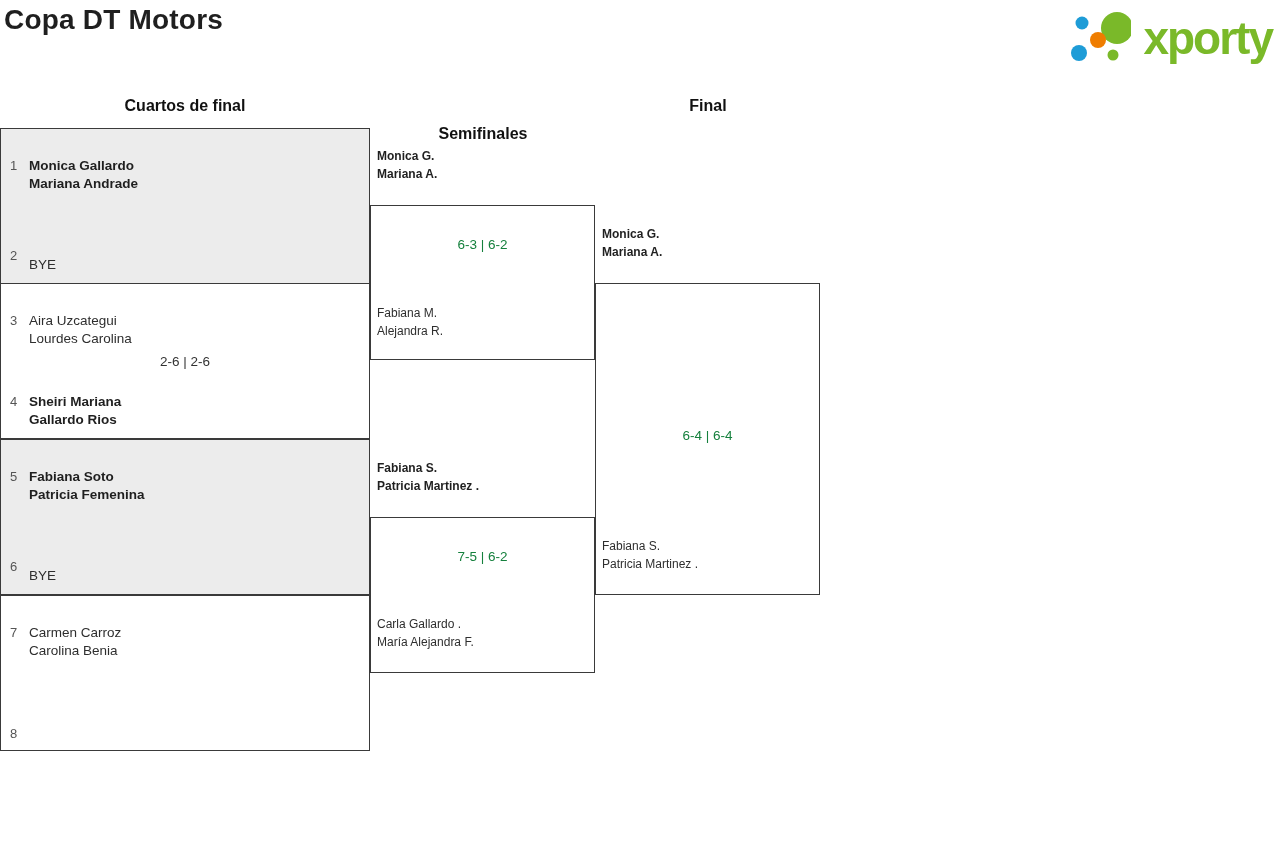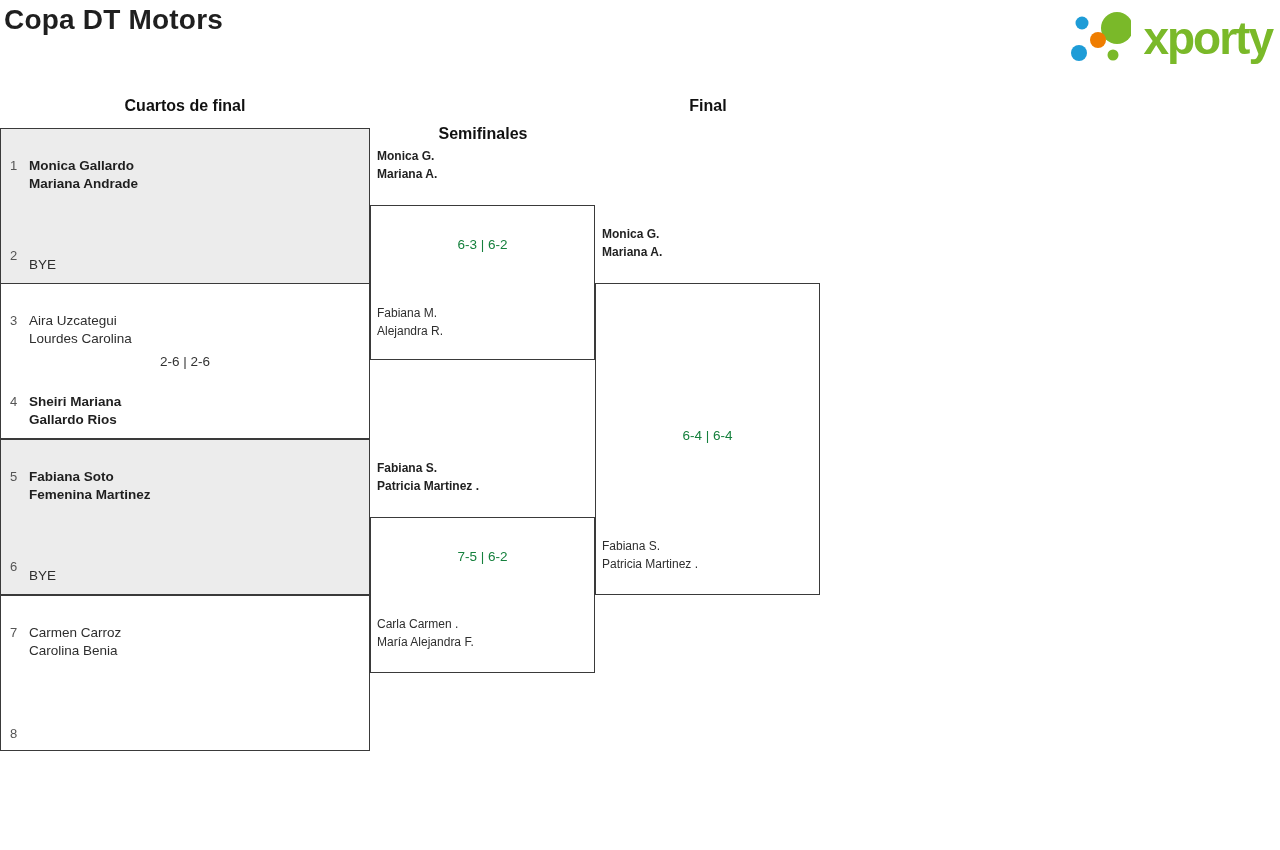--- a/index.html
+++ b/index.html
@@ -96,21 +96,21 @@
         <div>Gallardo Rios</div>
       </div>
     </div>
   </div>
 
   <div class="box gray" style="left:0; top:439px; width:370px; height:156px;">
     <div class="team top">
       <span class="seed">5</span>
       <div class="names bold">
         <div>Fabiana Soto</div>
-        <div>Femenina Martinez</div>
+        <div>Patricia Femenina</div>
       </div>
     </div>
     <div class="score"></div>
     <div class="team bottom">
       <span class="seed">6</span>
       <div class="names">
         <div>BYE</div>
         <div></div>
       </div>
     </div>
@@ -141,21 +141,21 @@
     <div>Alejandra R.</div>
   </div>
 
   <div class="adv-label bold" style="left:377px; top:459px;">
     <div>Fabiana S.</div>
     <div>Patricia Martinez .</div>
   </div>
   <div class="box" style="left:370px; top:517px; width:225px; height:156px;"></div>
   <div class="box-score" style="left:370px; top:549px;">7-5 | 6-2</div>
   <div class="adv-label" style="left:377px; top:615px;">
-    <div>Carla Carmen .</div>
+    <div>Carla Gallardo .</div>
     <div>María Alejandra F.</div>
   </div>
 
   <div class="adv-label bold" style="left:602px; top:225px;">
     <div>Monica G.</div>
     <div>Mariana A.</div>
   </div>
   <div class="box" style="left:595px; top:283px; width:225px; height:312px;"></div>
   <div class="box-score" style="left:595px; top:393px;margin-top:35px;">6-4 | 6-4</div>
   <div class="adv-label" style="left:602px; top:537px;">

